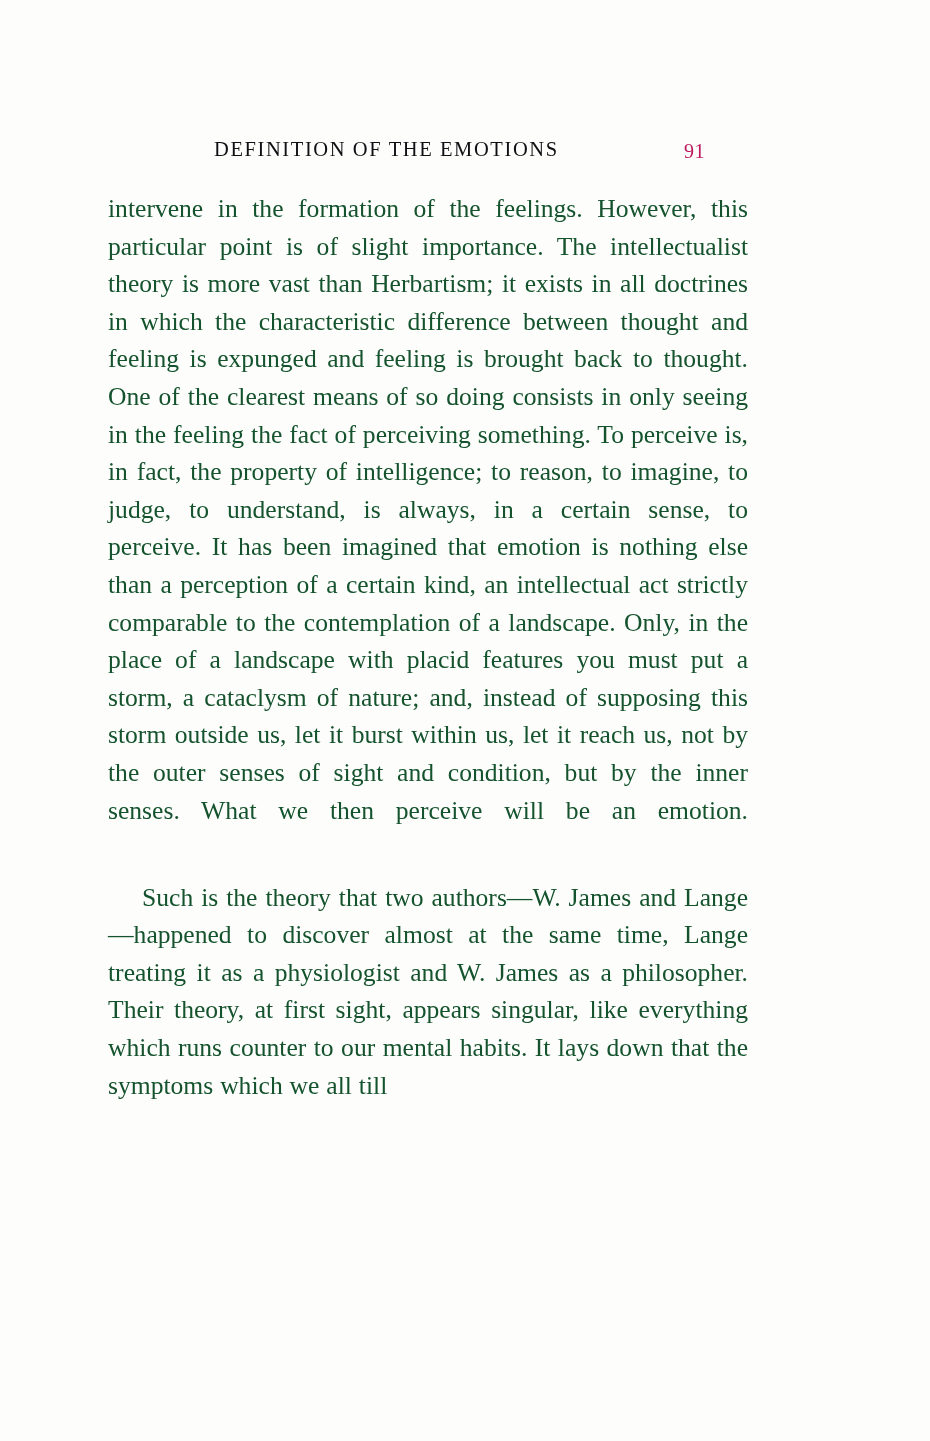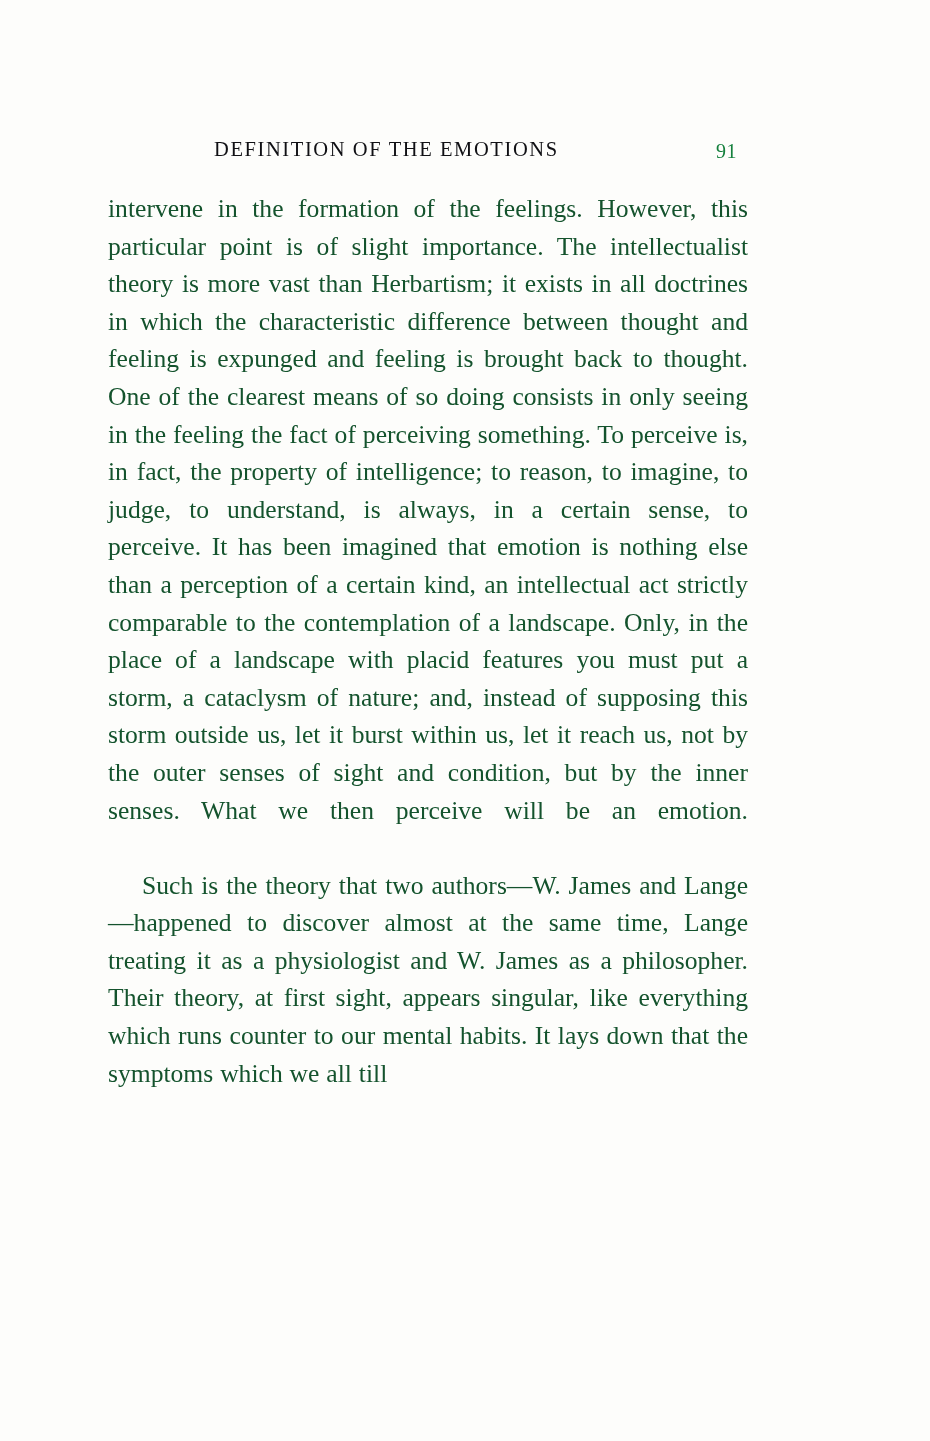--- a/index.html
+++ b/index.html
@@ -35,46 +35,46 @@
     left: 214px;
     top: 0;
     font-size: 20.5px;
     letter-spacing: 1.6px;
     font-family: "Liberation Serif", serif;
     color: #101014;
     white-space: nowrap;
   }
   .head-folio {
     position: absolute;
-    left: 716px;
+    left: 684px;
     top: 2px;
     font-size: 20px;
     letter-spacing: 0.5px;
-    color: #15803d;
+    color: #be185d;
   }
   .textblock {
     position: absolute;
     left: 108px;
     top: 190px;
     width: 640px;
   }
   .para {
     margin: 0;
     font-size: 25.6px;
     line-height: 37.6px;
     text-align: justify;
     text-justify: inter-word;
     color: #14532d;
     word-spacing: 0.5px;
   }
   .para.indent {
     text-indent: 34px;
   }
   .para + .para {
-    margin-top: 0px;
+    margin-top: 12px;
   }
   
   .para::after {
     content: "";
     display: inline-block;
     width: 100%;
   }
   .para.last-open::after {
     content: none;
   }

